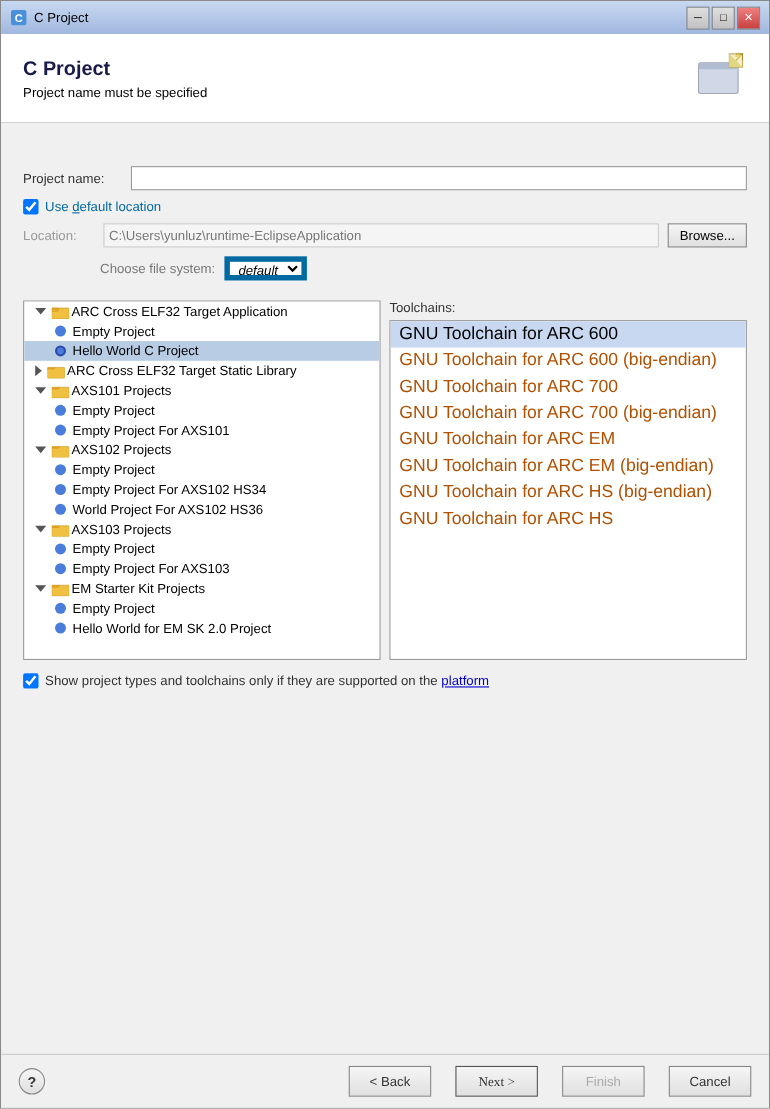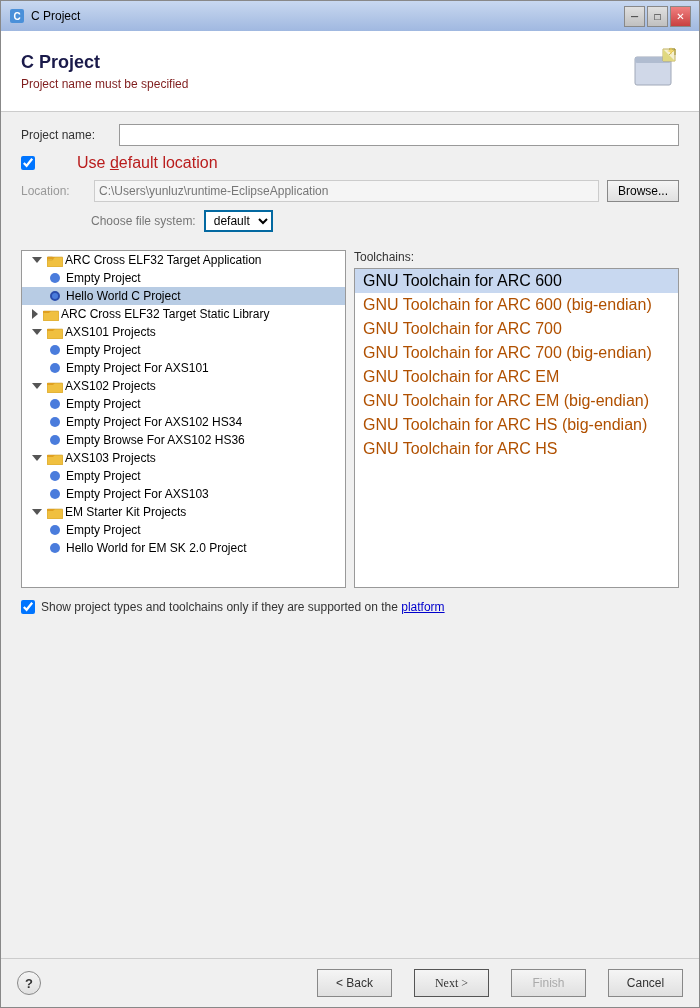--- a/index.html
+++ b/index.html
@@ -77,36 +77,37 @@
     }
     .header-left {}
     .header-title {
       font-size: 18px;
       font-weight: bold;
       color: #1a1a4a;
       margin-bottom: 4px;
     }
     .header-subtitle {
       font-size: 12px;
-      color: #7f1d1d;
+      color: #000000;
     }
     .header-icon {
       width: 48px;
       height: 48px;
       position: relative;
     }
     .form-area {
       padding: 12px 20px 8px 20px;
       flex-shrink: 0;
     }
     .form-row {
       display: flex;
       align-items: center;
       margin-bottom: 8px;
       gap: 8px;
+      margin-top: 27px;
     }
     .form-label {
       min-width: 90px;
       color: #333;
       font-size: 12px;
     }
     .form-input {
       flex: 1;
       height: 22px;
       border: 1px solid #999;
@@ -115,23 +116,22 @@
       background: white;
       outline: none;
     }
     .checkbox-row {
       display: flex;
       align-items: center;
       gap: 6px;
       margin-bottom: 8px;
     }
     .checkbox-label {
-      font-size: 16px;
-      color: #b91c1c;
-      margin-left: 36px;
+      font-size: 12px;
+      color: #0369a1;
     }
     .underline { text-decoration: underline; }
     .location-row {
       display: flex;
       align-items: center;
       margin-bottom: 8px;
       gap: 8px;
     }
     .location-label {
       min-width: 65px;
@@ -162,23 +162,24 @@
       margin-bottom: 10px;
       padding-left: 70px;
     }
     .filesystem-label {
       font-size: 12px;
       color: #777;
     }
     .filesystem-select {
       height: 22px;
       font-size: 12px;
-      border: 2px solid #0369a1;
+      border: 5px solid #0369a1;
       padding: 0 4px;
       background: white;
+      font-style: italic;
     }
     .main-panels {
       display: flex;
       flex: 1;
       padding: 0 20px;
       gap: 8px;
       overflow: hidden;
       margin-bottom: 6px;
     }
     .panel-section {
@@ -455,21 +456,21 @@
           <div class="tree-item" style="padding-left:28px;">
             <span class="bullet"></span>
             <span>Empty Project</span>
           </div>
           <div class="tree-item" style="padding-left:28px;">
             <span class="bullet"></span>
             <span>Empty Project For AXS102 HS34</span>
           </div>
           <div class="tree-item" style="padding-left:28px;">
             <span class="bullet"></span>
-            <span>Empty Browse For AXS102 HS36</span>
+            <span>World Project For AXS102 HS36</span>
           </div>
 
           <div class="tree-item">
             <span style="display:inline-block;width:4px;"></span>
             <span class="arrow-down"></span>
             <svg class="folder-svg" viewBox="0 0 16 13">
               <rect x="0" y="3" width="16" height="10" rx="1" fill="#f0c040" stroke="#c09020" stroke-width="0.5"></rect>
               <path d="M0 5 L6 5 L8 3 L0 3 Z" fill="#e0a020"></path>
             </svg>
             <span>AXS103 Projects</span>

